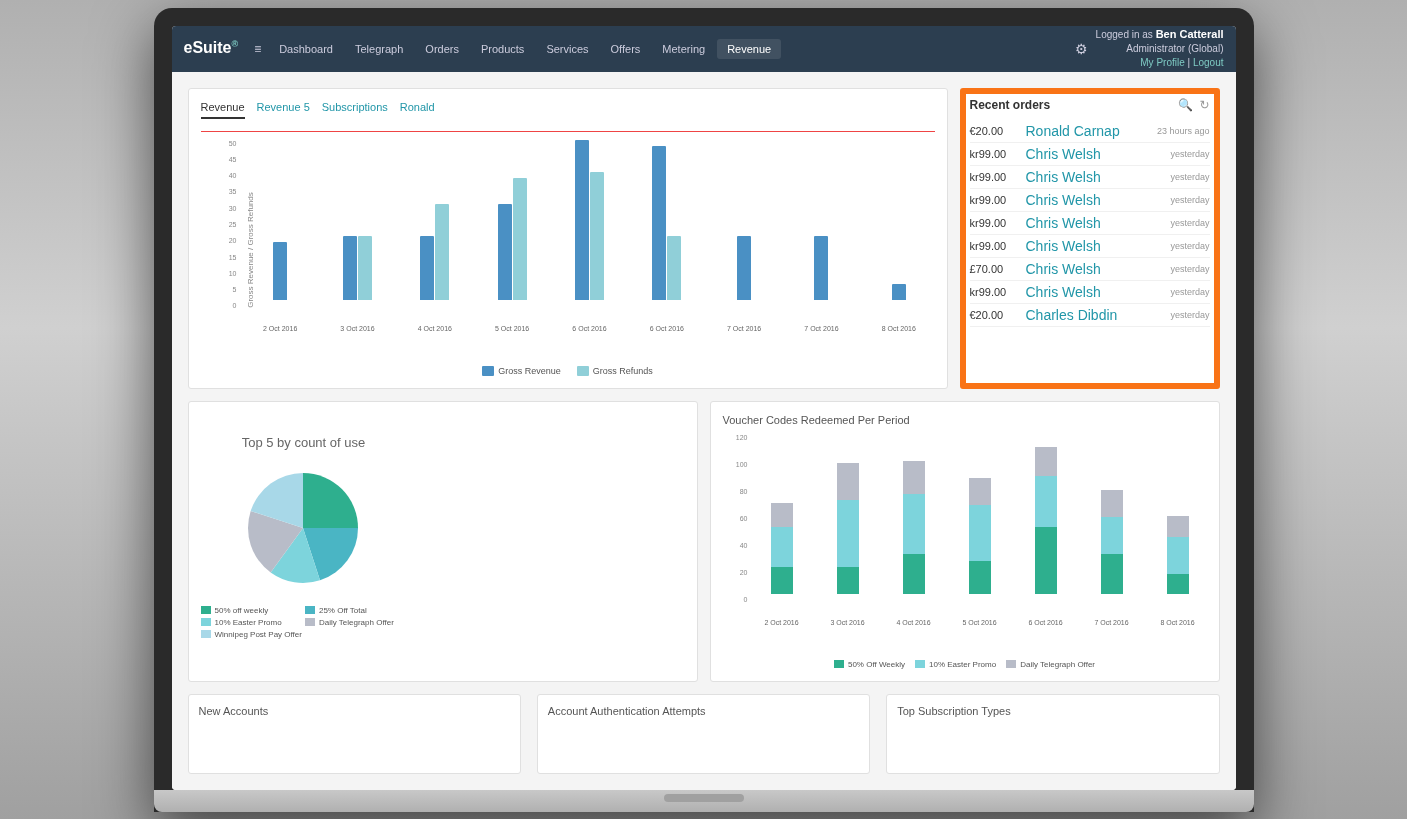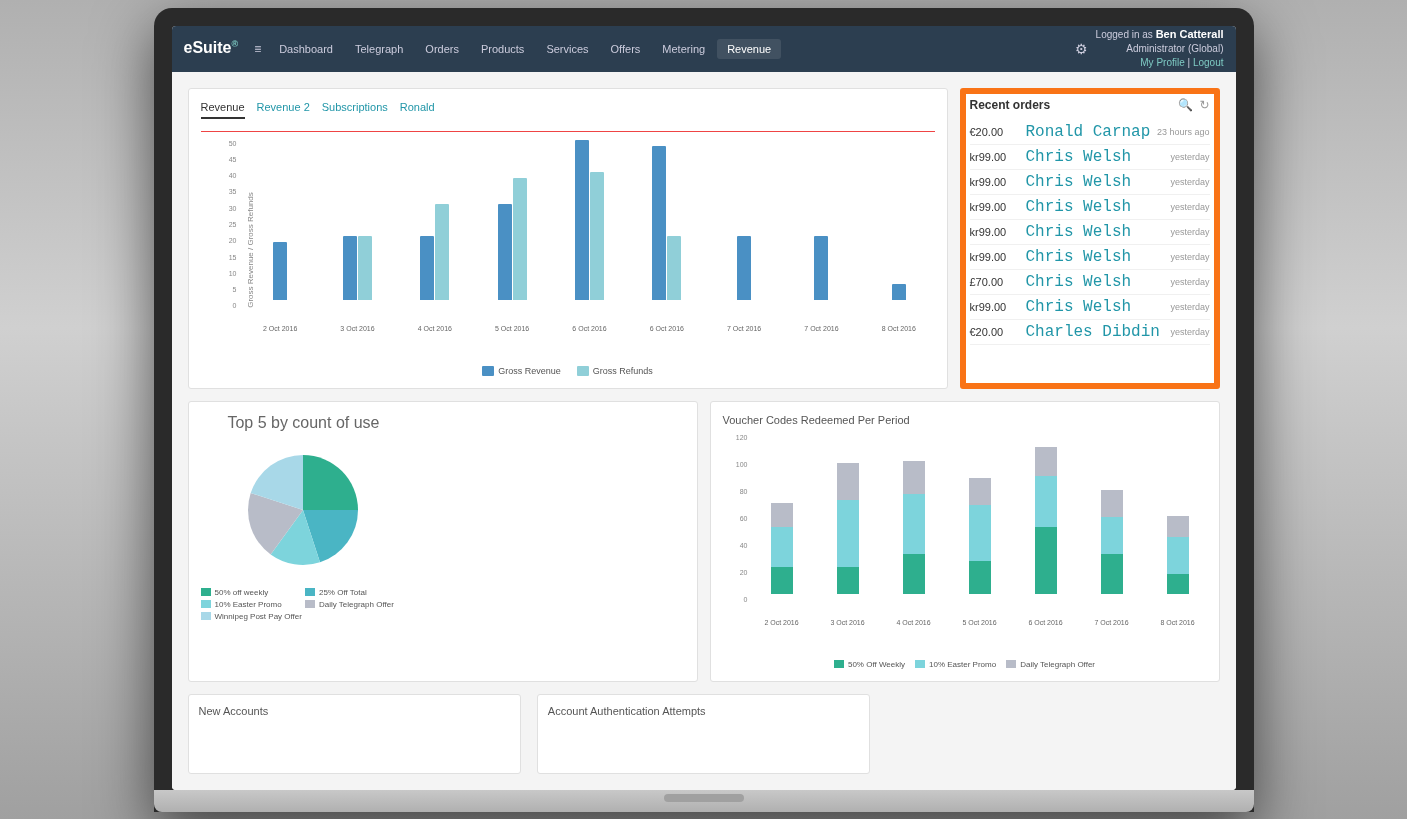--- a/index.html
+++ b/index.html
@@ -206,24 +206,23 @@
       gap: 4px;
       padding: 3px 0;
       border-bottom: 1px solid #f0f0f0;
       align-items: center;
     }
     .order-amount {
       font-size: 11px;
       color: #333;
     }
     .order-name {
-      font-size: 16px;
+      font-size: 14px;
       color: #2196a8;
       cursor: pointer;
-      font-family: Liberation Mono, monospace;
     }
     .order-time {
       font-size: 9px;
       color: #999;
       white-space: nowrap;
     }
 
     
     .bottom-row {
       display: grid;
@@ -239,23 +238,24 @@
       font-weight: normal;
     }
 
     
     .donut-container {
       display: flex;
       flex-direction: column;
       align-items: center;
     }
     .donut-title {
-      font-size: 16px;
+      font-size: 13px;
       color: #666;
       margin-bottom: 8px;
+      margin-top: 21px;
     }
     .donut-legend {
       display: grid;
       grid-template-columns: 1fr 1fr;
       gap: 3px;
       margin-top: 8px;
       font-size: 8px;
       color: #555;
     }
     .stacked-legend {
@@ -319,21 +319,21 @@
     </nav>
 
     <div class="main-content">
 
       <div class="dashboard-grid">
 
         <div class="chart-panel">
 
           <div class="chart-tabs">
             <span class="tab-item active">Revenue</span>
-            <span class="tab-item">Revenue 2</span>
+            <span class="tab-item">Revenue 5</span>
             <span class="tab-item">Subscriptions</span>
             <span class="tab-item">Ronald</span>
           </div>
 
           <div style="position:relative; height:220px; padding-left:44px; padding-bottom:50px;">
 
             <div style="position:absolute; left:-8px; top:50%; transform:translateY(-50%) rotate(-90deg); font-size:8px; color:#888; white-space:nowrap;">Gross Revenue / Gross Refunds</div>
 
             <div style="position:absolute; left:0; top:0; bottom:50px; width:40px; display:flex; flex-direction:column; justify-content:space-between; align-items:flex-end; padding-right:4px;">
               <span style="font-size:7px;color:#888;">50</span>
@@ -624,18 +624,21 @@
         </div>
       </div>
 
       <div class="third-row">
         <div class="mini-panel">
           <div class="section-title">New Accounts</div>
         </div>
         <div class="mini-panel">
           <div class="section-title">Account Authentication Attempts</div>
         </div>
+        <div class="mini-panel">
+          <div class="section-title">Top Subscription Types</div>
+        </div>
       </div>
 
     </div>
   </div>
   <div class="laptop-base"></div>
 </div>
 
 </body></html>

